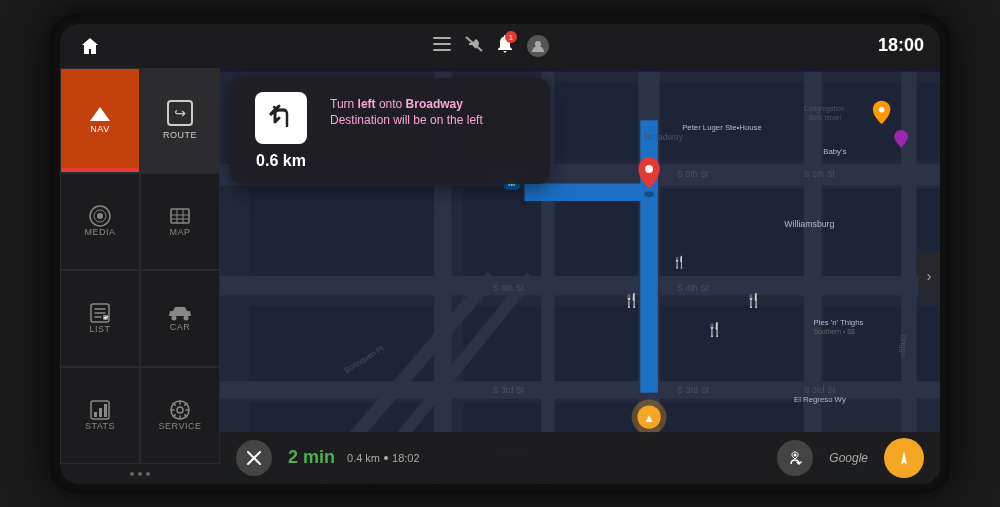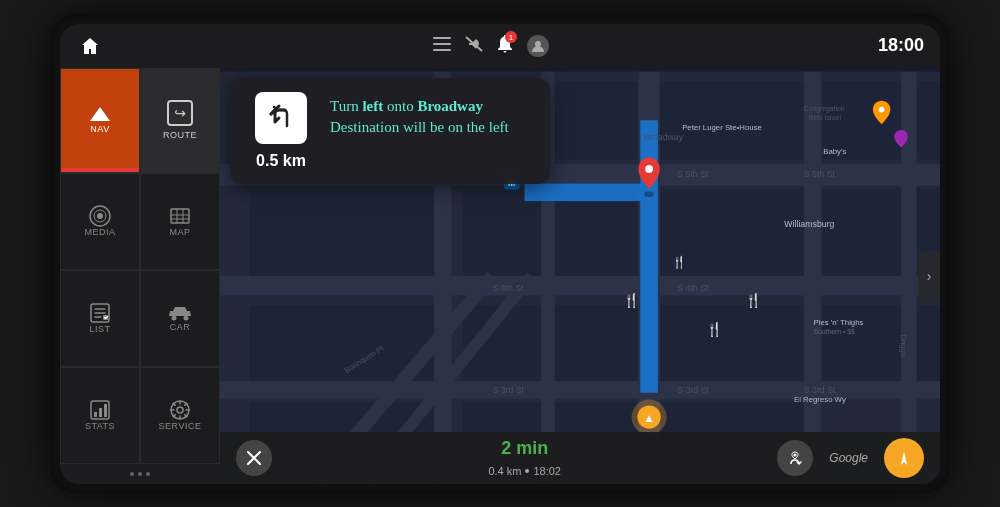--- a/index.html
+++ b/index.html
@@ -242,24 +242,23 @@
       font-weight: bold;
       text-align: center;
     }
 
     .nav-card-instruction {
       flex: 1;
       padding-top: 4px;
     }
 
     .instruction-text {
-      color: #5eead4;
-      font-size: 15px;
+      color: #f9a8d4;
+      font-size: 12px;
       line-height: 1.4;
-      font-family: Liberation Serif, serif;
     }
 
     .instruction-text strong {
       font-weight: bold;
     }
 
     
     .bottom-bar {
       position: absolute;
       bottom: 0;
@@ -283,23 +282,22 @@
       align-items: center;
       justify-content: center;
       color: #fff;
       font-size: 16px;
       cursor: pointer;
     }
 
     .route-info {
       flex: 1;
       display: flex;
-      flex-direction: column;
-      align-items: center;
-      gap: 6px;
+      align-items: center;
+      gap: 12px;
     }
 
     .route-time {
       color: #4caf50;
       font-size: 18px;
       font-weight: bold;
     }
 
     .route-details {
       color: #aaa;
@@ -603,21 +601,21 @@
               <div class="turn-icon-box">
                 <svg width="32" height="32" viewBox="0 0 32 32" fill="none">
                   <path d="M20 8 L10 8 L10 20 L14 16 M10 8 L6 12" stroke="#222" stroke-width="3" stroke-linecap="round" stroke-linejoin="round" fill="none"></path>
                   <path d="M10 8 L14 4" stroke="#222" stroke-width="3" stroke-linecap="round"></path>
                   <path d="M10 8 L6 12" stroke="#222" stroke-width="3" stroke-linecap="round"></path>
 
                   <path d="M22 24 L22 12 Q22 8 18 8 L13 8" stroke="#222" stroke-width="2.5" stroke-linecap="round" fill="none"></path>
                   <path d="M9 5 L13 8 L9 11" stroke="#222" stroke-width="2.5" stroke-linecap="round" stroke-linejoin="round" fill="none"></path>
                 </svg>
               </div>
-              <span class="distance-text">0.5 km</span>
+              <span class="distance-text">0.6 km</span>
             </div>
             <div class="nav-card-instruction">
               <div class="instruction-text">
                 Turn <strong>left</strong> onto <strong>Broadway</strong><br>
                 Destination will be on the left
               </div>
             </div>
           </div>
 
           <div class="map-chevron">

